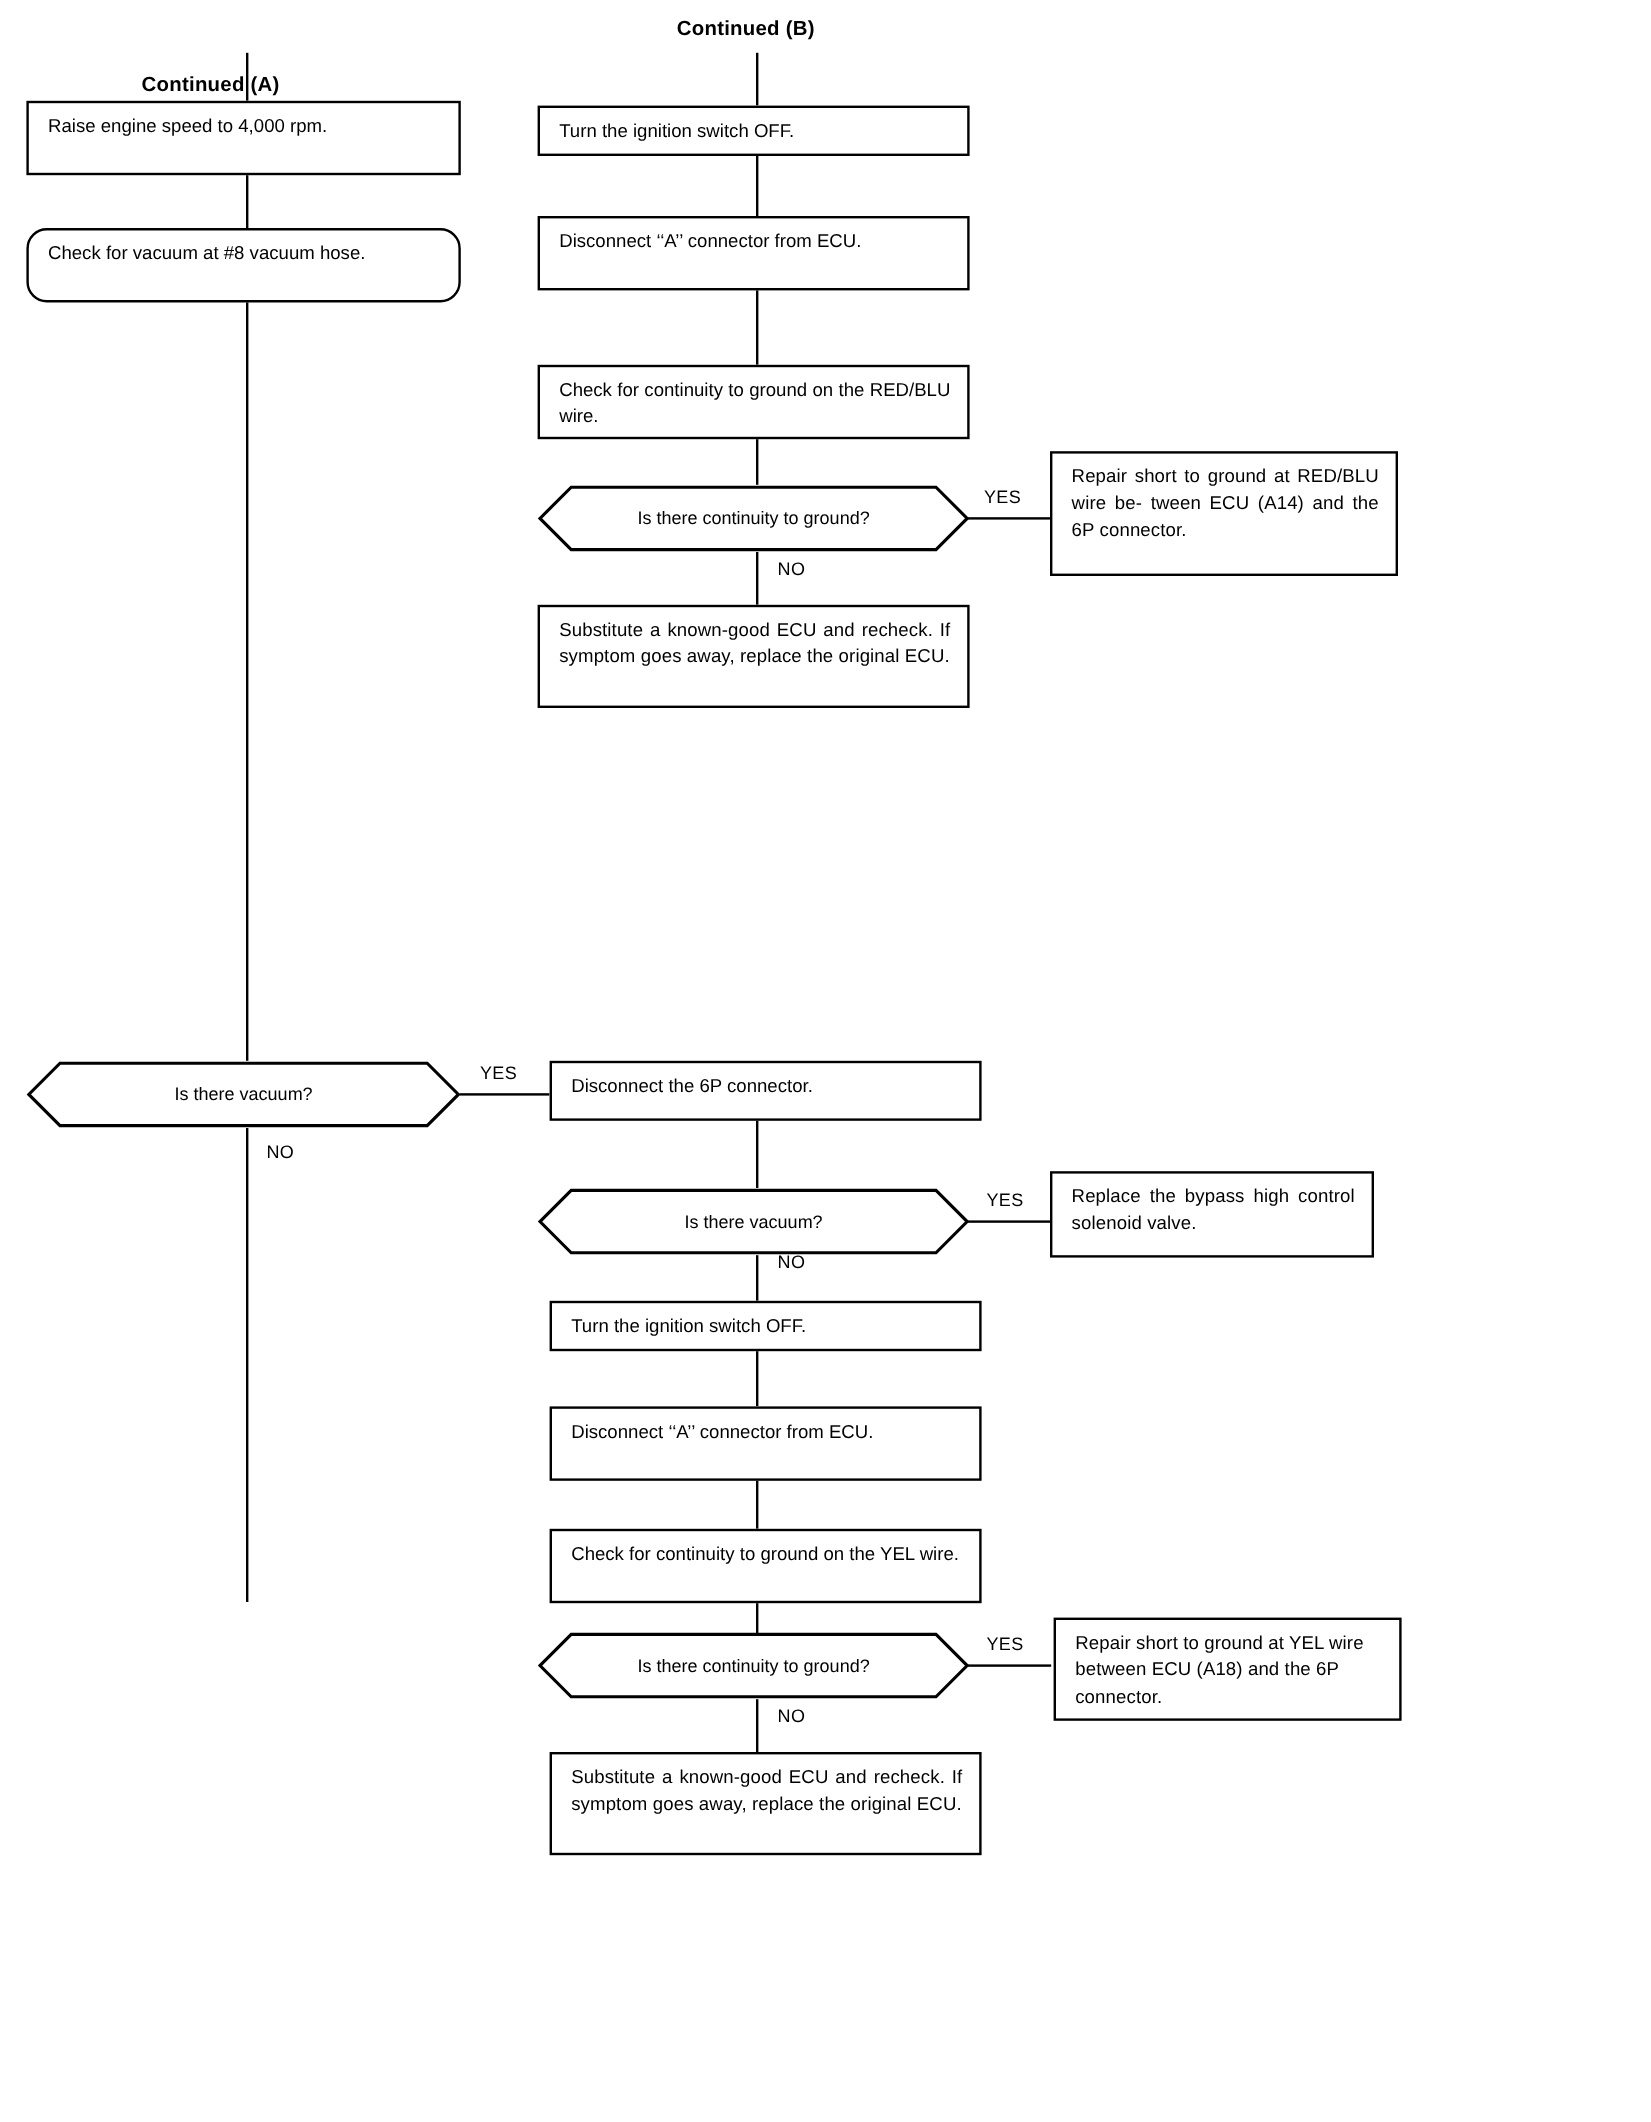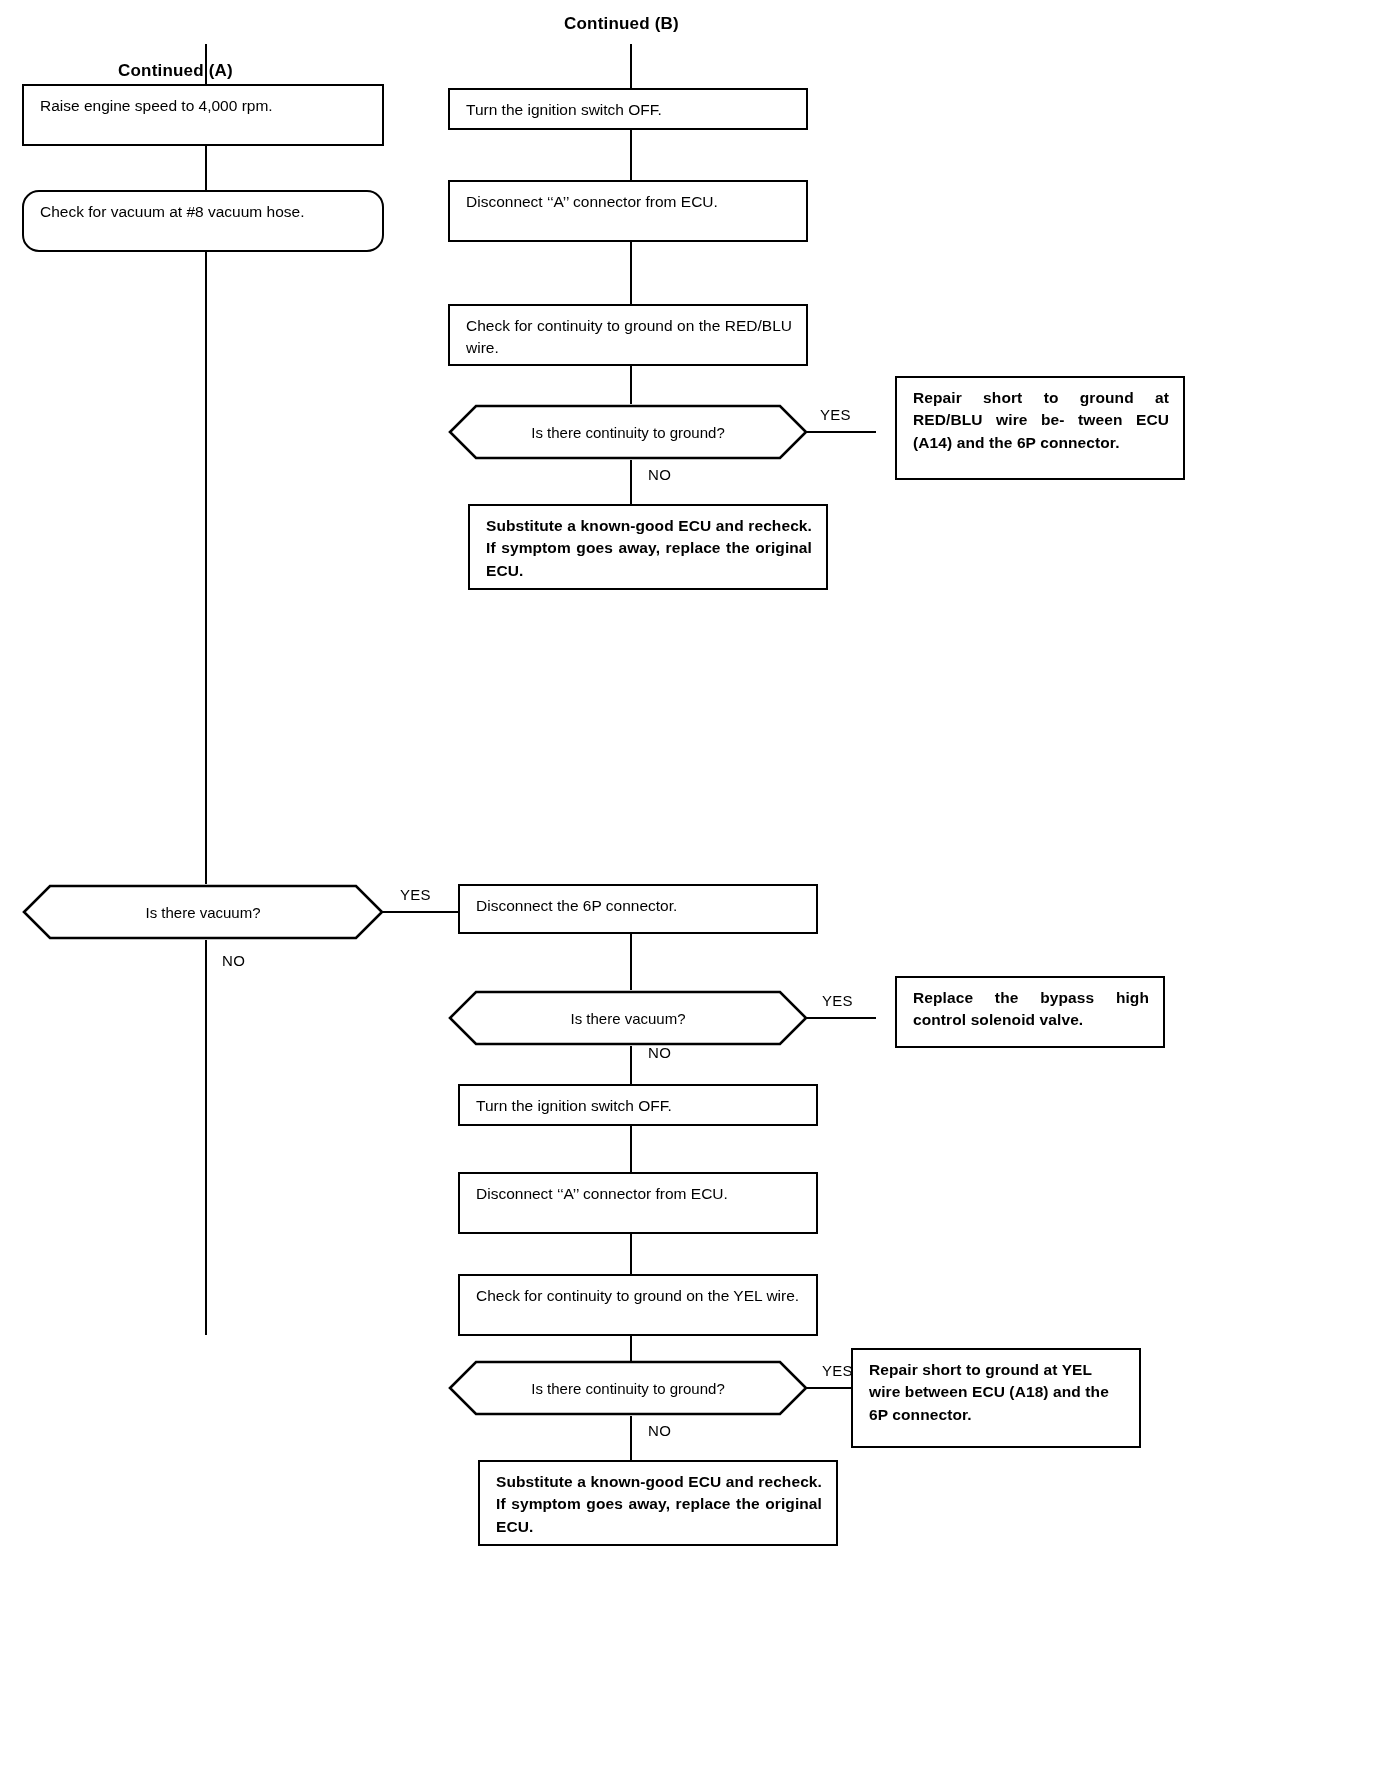--- a/index.html
+++ b/index.html
@@ -29,21 +29,21 @@
   .box {
     position: absolute;
     border: 2px solid #000;
     background: #fff;
     box-sizing: border-box;
     padding: 9px 14px 9px 16px;
     font-size: 15.5px;
     line-height: 1.45;
     color: #000;
   }
-  .box.b-bold { font-weight: bold; letter-spacing: 0.1px; margin-left: 20px; }
+  .box.b-bold { font-weight: normal; letter-spacing: 0.1px; }
   .box.just   { text-align: justify; text-align-last: left; }
 
   
   .dec {
     position: absolute;
     box-sizing: border-box;
     color: #000;
     font-size: 15px;
     display: flex;
     align-items: center;
@@ -170,20 +170,20 @@
   <div class="dec" style="left:448px; top:1360px; width:360px; height:56px;">
     <svg class="decsvg" viewBox="0 0 360 56" preserveAspectRatio="none">
       <polygon points="28,2 332,2 358,28 332,54 28,54 2,28" fill="#ffffff" stroke="#000000" stroke-width="2.6" vector-effect="non-scaling-stroke"></polygon>
     </svg>
     <span class="dectxt">Is there continuity to ground?</span>
   </div>
 
   <div class="hline" style="left:806px; top:1387px; width:70px;"></div>
   <div class="lbl" style="left:822px; top:1362px;">YES</div>
 
-  <div class="box b-bold" style="left:831px; top:1348px; width:290px; height:100px;">Repair short to ground at YEL wire between ECU (A18) and the 6P connector.</div>
+  <div class="box b-bold" style="left:878px; top:1348px; width:290px; height:86px;">Repair short to ground at YEL wire between ECU (A18) and the 6P connector.</div>
 
   <div class="vline" style="left:630px; top:1416px; height:44px;"></div>
   <div class="lbl" style="left:648px; top:1422px;">NO</div>
 
   <div class="box b-bold just" style="left:458px; top:1460px; width:360px; height:86px;">Substitute  a  known-good  ECU and recheck. If symptom goes away, replace the original ECU.</div>
 
 </div>
 
 </body></html>

